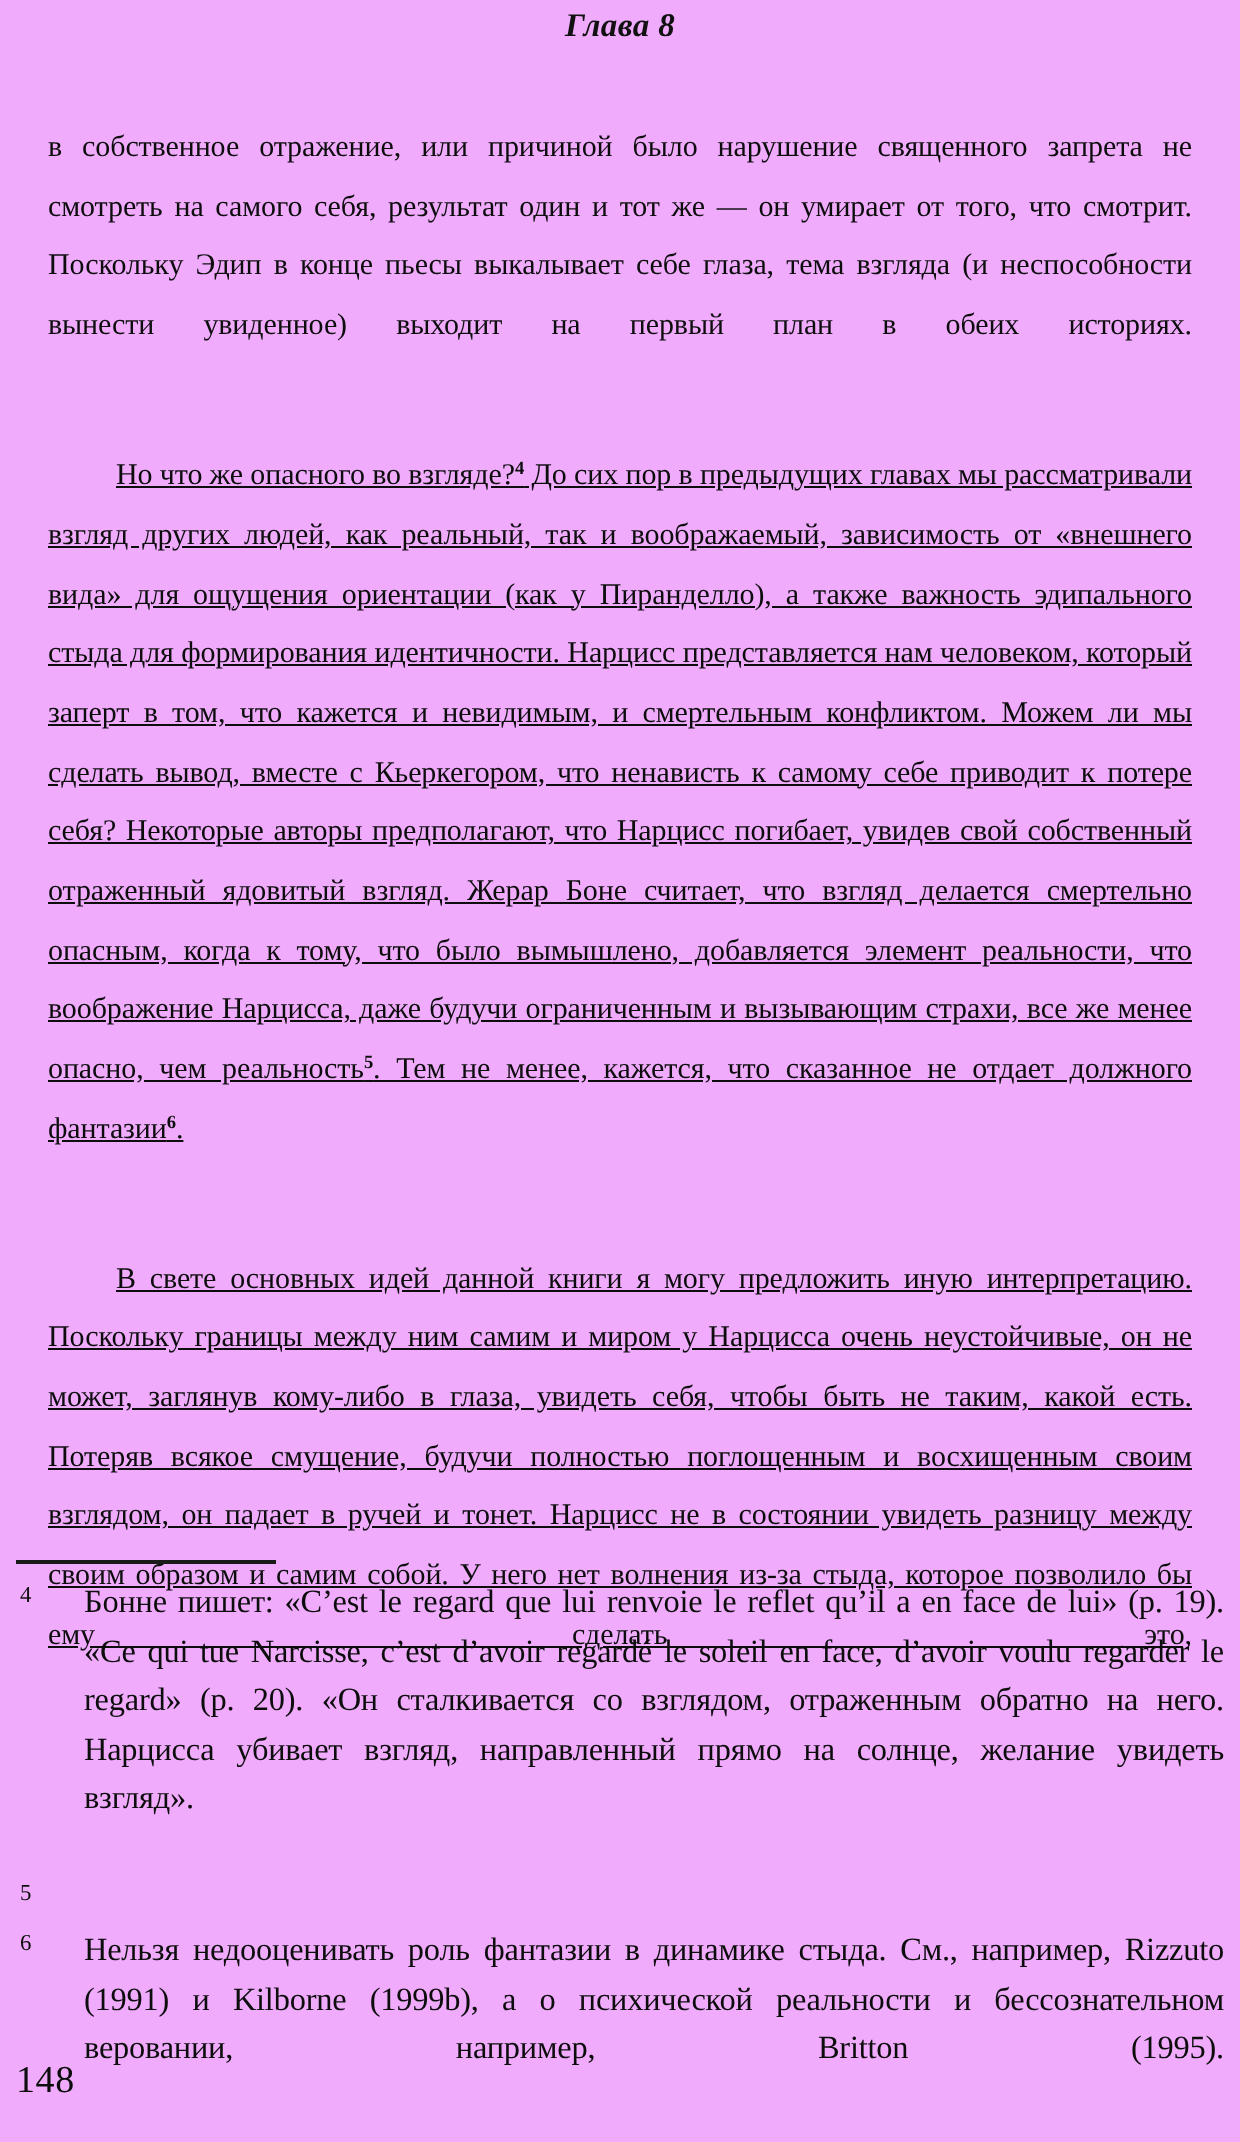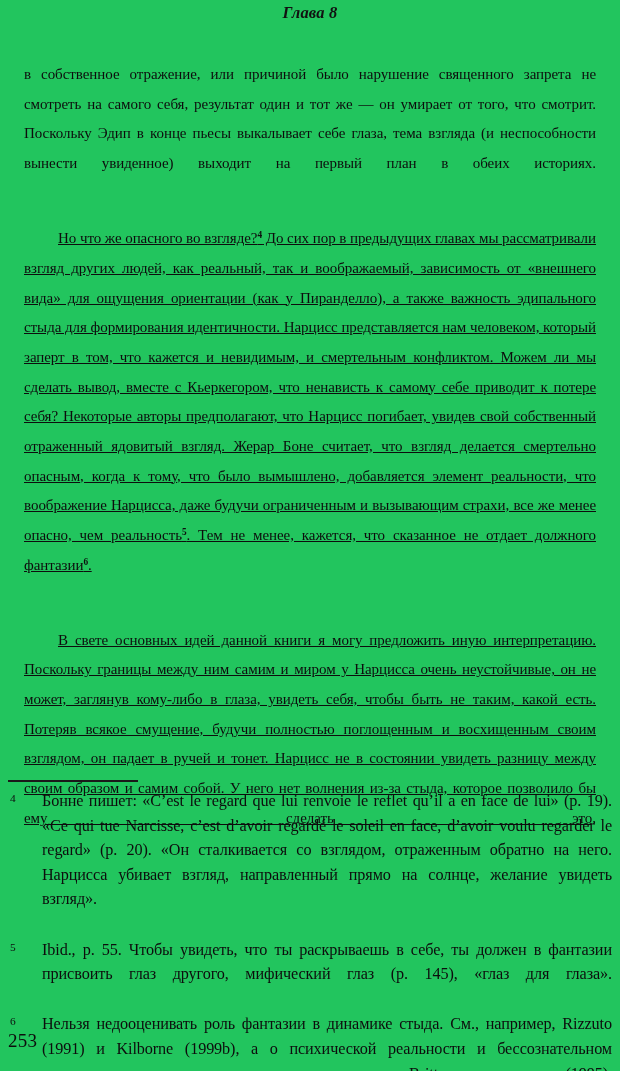--- a/index.html
+++ b/index.html
@@ -16,21 +16,21 @@
     color: #0d0d0d;
     -webkit-font-smoothing: antialiased;
   }
 
   .page {
     position: relative;
     width: 620px;
     height: 1071px;
     box-sizing: border-box;
     padding: 0;
-    background: #22c55e;
+    background: #f0abfc;
   }
 
   
   .running-head {
     position: absolute;
     top: 3px;
     left: 0;
     width: 620px;
     text-align: center;
     font-style: italic;
@@ -147,21 +147,21 @@
     <p class="para indent">В свете основных идей данной книги я могу предложить иную интерпретацию. Поскольку границы между ним самим и миром у Нарцисса очень неустойчивые, он не может, заглянув кому-либо в глаза, увидеть себя, чтобы быть не таким, какой есть. Потеряв всякое смущение, будучи полностью поглощенным и восхищенным своим взглядом, он падает в ручей и тонет. Нарцисс не в состоянии увидеть разницу между своим образом и самим собой. У него нет волнения из-за стыда, которое позволило бы ему сделать это,</p>
 
   </div>
 
   <div class="footnotes">
 
     <hr class="fn-rule">
 
     <p class="fn"><span class="fn-num">4</span><span>Бонне пишет: «C’est le regard que lui renvoie le reflet qu’il a en face de lui» (p. 19). «Ce qui tue Narcisse, c’est d’avoir regardé le soleil en face, d’avoir voulu regarder le regard» (p. 20). «Он сталкивается со взглядом, отраженным обратно на него. Нарцисса убивает взгляд, направленный прямо на солнце, желание увидеть взгляд».</span></p>
 
-    <p class="fn"><span class="fn-num">5</span><span>Ibid., p. 55. Чтобы увидеть, что ты раскрываешь в себе, ты должен в фантазии присвоить глаз другого, мифический глаз (p. 145), «глаз для глаза».</span></p>
+    <p class="fn"><span class="fn-num">5</span></p>
 
     <p class="fn"><span class="fn-num">6</span><span>Нельзя недооценивать роль фантазии в динамике стыда. См., например, Rizzuto (1991) и Kilborne (1999b), а о психической реальности и бессознательном веровании, например, Britton (1995).</span></p>
 
   </div>
 
-  <div class="folio">253</div>
+  <div class="folio">148</div>
 
 </div>
 
 </body></html>

